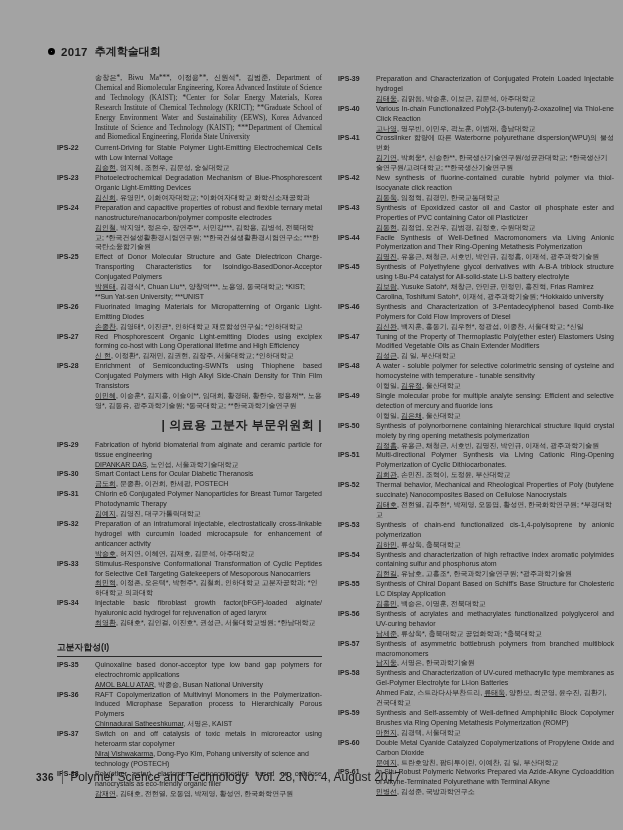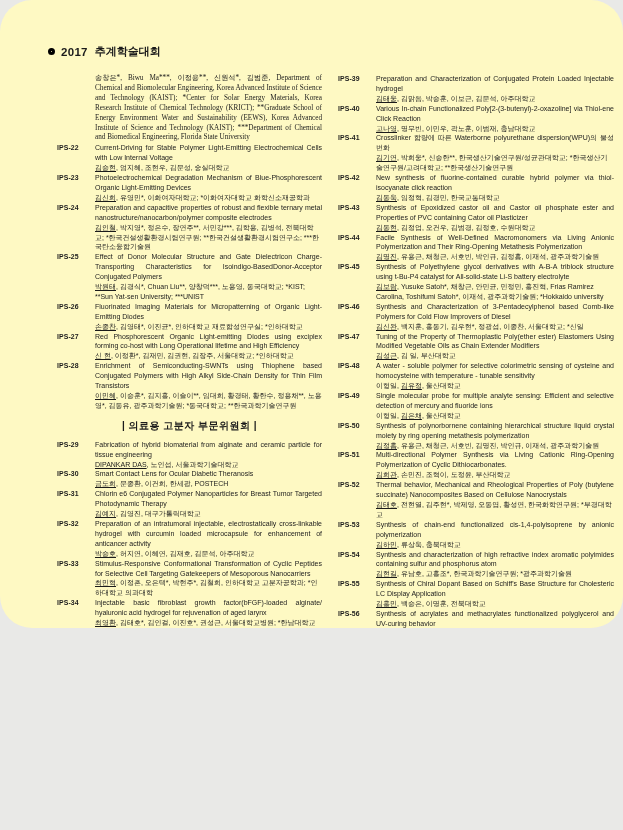--- a/index.html
+++ b/index.html
@@ -1,36 +1,36 @@
 <!DOCTYPE html>
 <html><head>
 <meta charset="utf-8">
 <style>
   * { margin:0; padding:0; box-sizing:border-box; }
   html,body { background:#e9e9e7; }
   body { width:623px; height:830px; font-family:"Liberation Sans",sans-serif; color:#1b1b1b; }
-  .page { position:relative; width:623px; height:628px; background:#fef9c3; overflow:hidden;border-radius:32px; }
+  .page { position:relative; width:623px; height:830px; background:#a3a3a3; overflow:hidden; }
 
   .header { position:absolute; top:44px; left:48px; display:flex; align-items:center; gap:6px; }
   .ring-icon { width:7px; height:7px; border:3px solid #000; border-radius:50%; flex:0 0 auto; }
   .header .yr { font-size:11.5px; font-weight:bold; letter-spacing:0.3px; }
   .header .ttl { font-size:11px; font-weight:bold; margin-left:1px; }
 
   .columns { position:absolute; top:74px; left:57px; width:549px; display:grid; grid-template-columns:265px 276px; column-gap:8px; align-items:start;gap:16px; }
   .col { font-size:7px; line-height:9.9px; }
 
   .continuation { margin-left:38px; text-align:justify; font-family:"Liberation Serif",serif; font-size:7.2px; }
 
   .entry { display:flex; }
   .entry .code { flex:0 0 38px; font-weight:bold; font-size:6.9px; letter-spacing:0.1px; }
   .entry .ebody { flex:1; min-width:0; }
   .entry .etitle { text-align:justify; }
   .lead-author { text-decoration:underline; text-underline-offset:1px; }
 
-  .sec-center { text-align:center; font-weight:bold; font-size:10px; margin:10px 0 9px; letter-spacing:0.5px; }
+  .sec-center { text-align:right; font-weight:bold; font-size:12px; margin:10px 0 9px; letter-spacing:0.5px; }
   .sec-rule { font-weight:bold; font-size:8.8px; margin-top:15px; margin-bottom:3px; padding-bottom:3px; border-bottom:1px solid #2a2a2a; }
 
   .footer { position:absolute; left:36px; top:770px; display:flex; align-items:center; }
   .footer .pageno { font-size:10px; font-weight:bold; letter-spacing:0.5px; }
   .footer .vline { width:1px; height:14px; background:#555; margin:0 7px 0 8px; }
   .footer .journal { font-size:12px; }
   .footer .issue { font-size:12px; margin-left:8px; }
 </style>
 </head>
 <body>
@@ -131,20 +131,21 @@
             <div class="eauthors"><span></span><span class="lead-author">최민혁</span><span>, 이정흔, 오은택*, 박현주*, 김철희, 인하대학교 고분자공학과; *인하대학교 의과대학</span></div>
           </span>
         </div>
         <div class="entry">
           <span class="code">IPS-34</span>
           <span class="ebody">
             <div class="etitle">Injectable basic fibroblast growth factor(bFGF)-loaded alginate/ hyaluronic acid hydrogel for rejuvenation of aged larynx</div>
             <div class="eauthors"><span></span><span class="lead-author">최영환</span><span>, 김태호*, 김인걸, 이진호*, 권성근, 서울대학교병원; *한남대학교</span></div>
           </span>
         </div>
+        <div class="sec-rule">고분자합성(I)</div>
         <div class="entry">
           <span class="code">IPS-35</span>
           <span class="ebody">
             <div class="etitle">Quinoxaline based donor-acceptor type low band gap polymers for electrochromic applications</div>
             <div class="eauthors"><span></span><span class="lead-author">AMOL BALU ATAR</span><span>, 박종승, Busan National University</span></div>
           </span>
         </div>
         <div class="entry">
           <span class="code">IPS-36</span>
           <span class="ebody">

